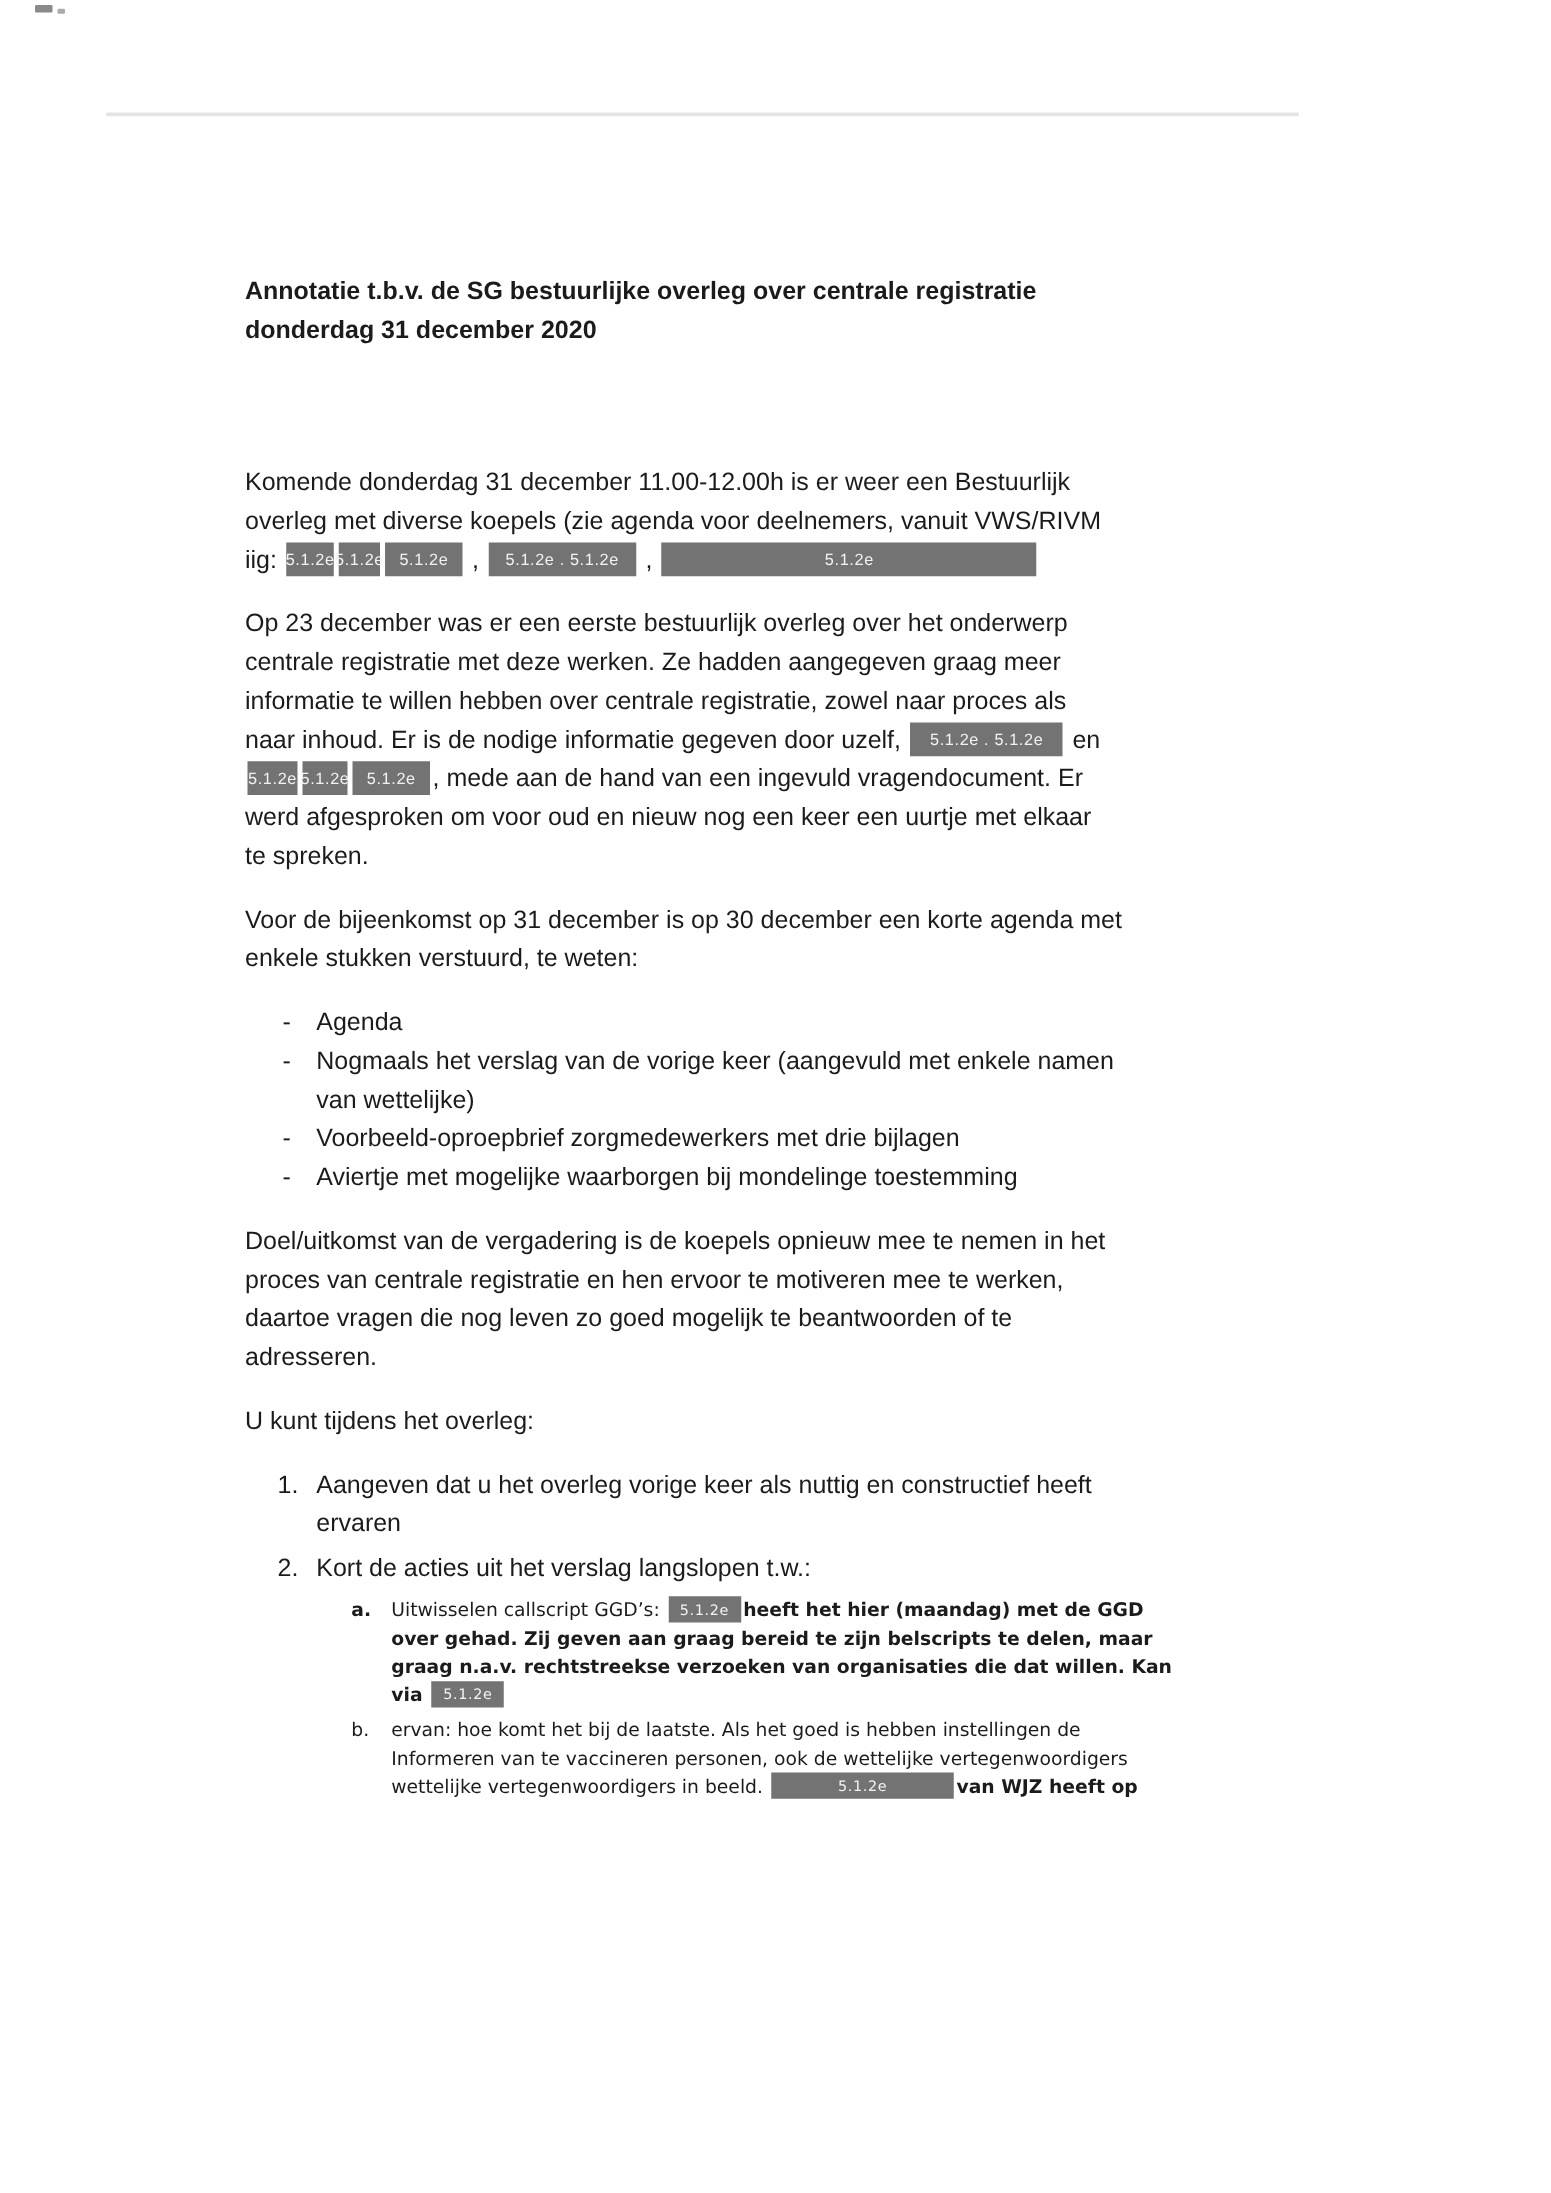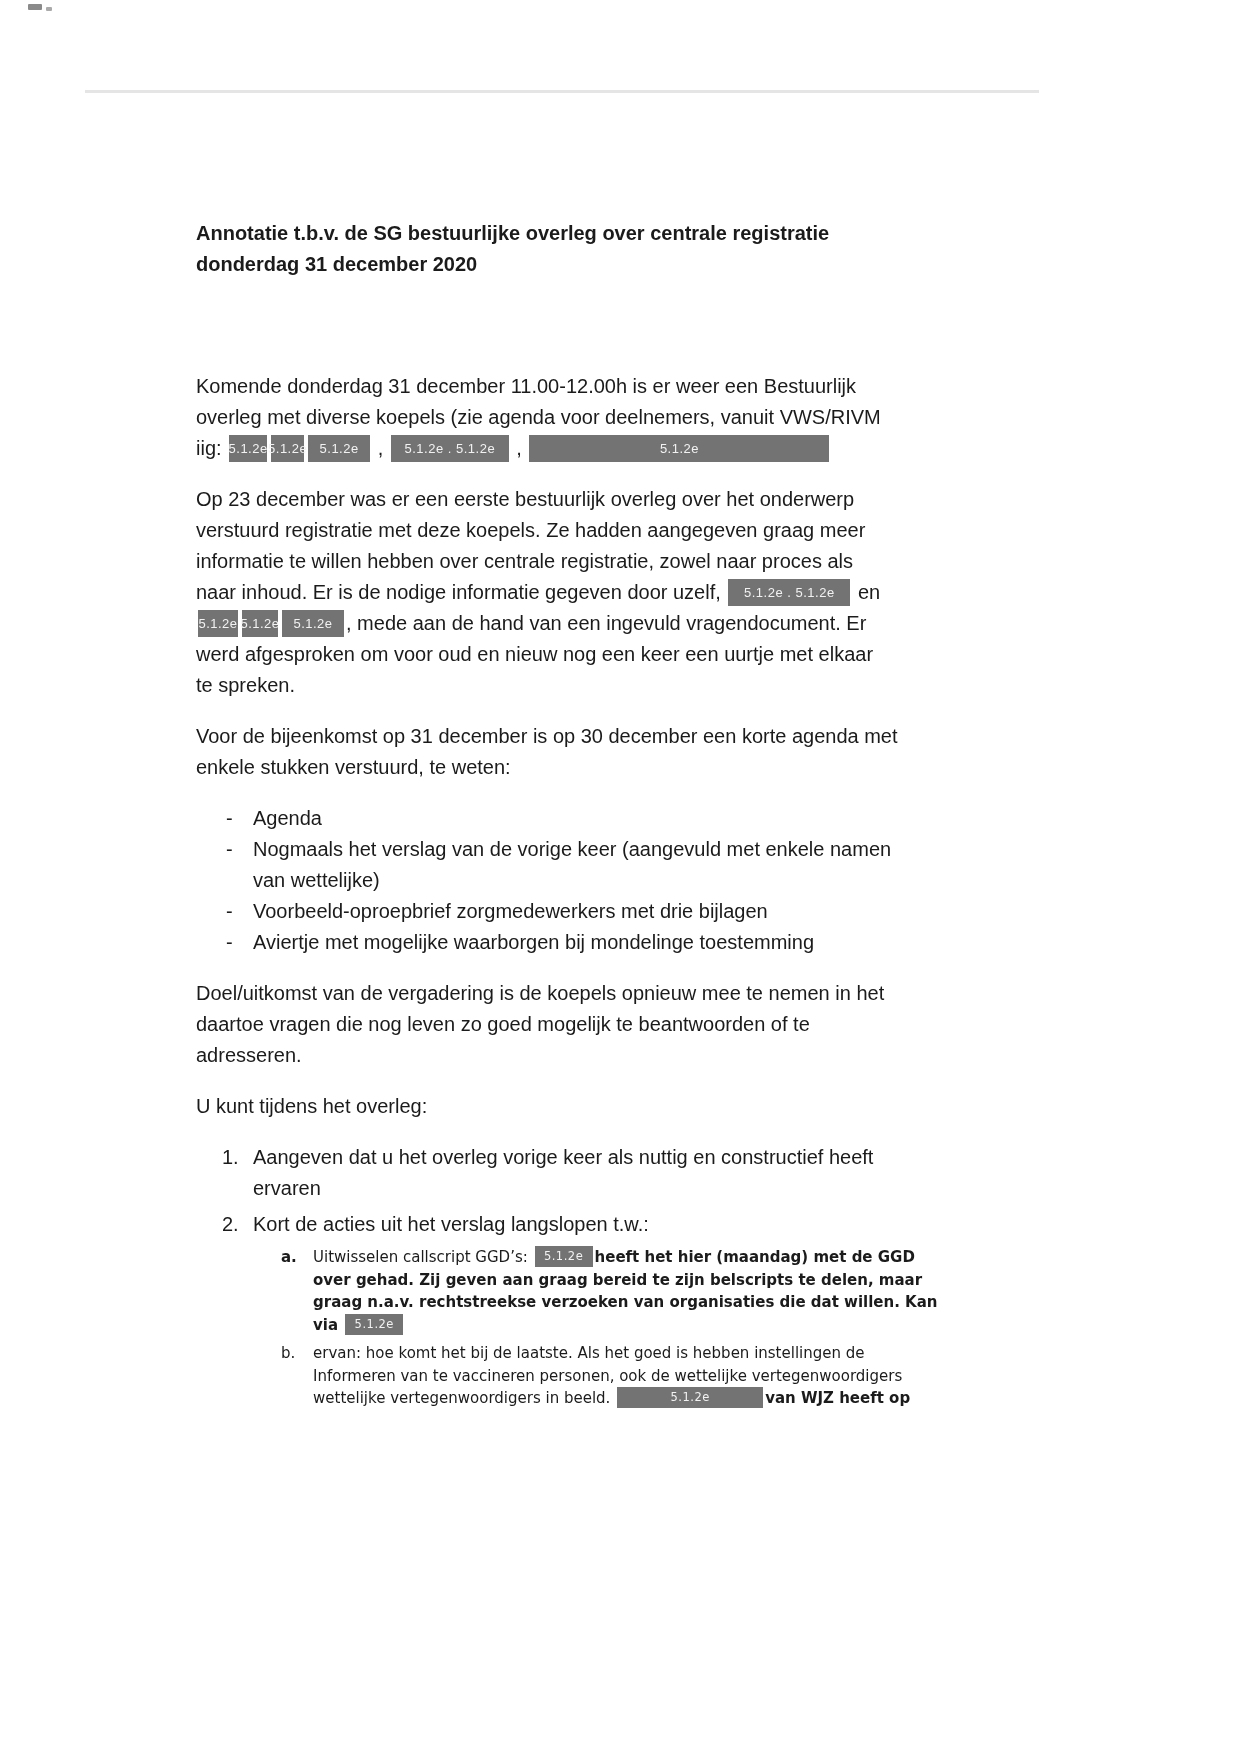--- a/index.html
+++ b/index.html
@@ -62,21 +62,21 @@
       <div class="line">donderdag 31 december 2020</div>
     </div>
     <div>
         <div class="block p">
           <div class="line"><span>Komende donderdag 31 december 11.00-12.00h is er weer een Bestuurlijk</span></div>
           <div class="line"><span>overleg met diverse koepels (zie agenda voor deelnemers, vanuit VWS/RIVM</span></div>
           <div class="line"><span>iig: </span><span class="redaction" style="width: 38px;">5.1.2e</span><span class="redaction" style="width: 33px;">5.1.2e</span><span class="redaction" style="width: 62px;">5.1.2e</span><span> , </span><span class="redaction" style="width: 118px;">5.1.2e   .   5.1.2e</span><span> , </span><span class="redaction" style="width: 300px;">5.1.2e</span></div>
         </div>
         <div class="block p">
           <div class="line"><span>Op 23 december was er een eerste bestuurlijk overleg over het onderwerp</span></div>
-          <div class="line"><span>verstuurd registratie met deze koepels. Ze hadden aangegeven graag meer</span></div>
+          <div class="line"><span>centrale registratie met deze werken. Ze hadden aangegeven graag meer</span></div>
           <div class="line"><span>informatie te willen hebben over centrale registratie, zowel naar proces als</span></div>
           <div class="line"><span>naar inhoud. Er is de nodige informatie gegeven door uzelf, </span><span class="redaction" style="width: 122px;">5.1.2e   .   5.1.2e</span><span> en</span></div>
           <div class="line"><span class="redaction" style="width: 40px;">5.1.2e</span><span class="redaction" style="width: 36px;">5.1.2e</span><span class="redaction" style="width: 62px;">5.1.2e</span><span>, mede aan de hand van een ingevuld vragendocument. Er</span></div>
           <div class="line"><span>werd afgesproken om voor oud en nieuw nog een keer een uurtje met elkaar</span></div>
           <div class="line"><span>te spreken.</span></div>
         </div>
         <div class="block p">
           <div class="line"><span>Voor de bijeenkomst op 31 december is op 30 december een korte agenda met</span></div>
           <div class="line"><span>enkele stukken verstuurd, te weten:</span></div>
         </div>
@@ -92,20 +92,21 @@
         <div class="block bullet">
           <span class="marker">-</span>
           <div class="line"><span>Voorbeeld-oproepbrief zorgmedewerkers met drie bijlagen</span></div>
         </div>
         <div class="block bullet gap">
           <span class="marker">-</span>
           <div class="line"><span>Aviertje met mogelijke waarborgen bij mondelinge toestemming</span></div>
         </div>
         <div class="block p">
           <div class="line"><span>Doel/uitkomst van de vergadering is de koepels opnieuw mee te nemen in het</span></div>
+          <div class="line"><span>proces van centrale registratie en hen ervoor te motiveren mee te werken,</span></div>
           <div class="line"><span>daartoe vragen die nog leven zo goed mogelijk te beantwoorden of te</span></div>
           <div class="line"><span>adresseren.</span></div>
         </div>
         <div class="block p">
           <div class="line"><span>U kunt tijdens het overleg:</span></div>
         </div>
         <div class="block num">
           <span class="marker">1.</span>
           <div class="line"><span>Aangeven dat u het overleg vorige keer als nuttig en constructief heeft</span></div>
           <div class="line"><span>ervaren</span></div>

